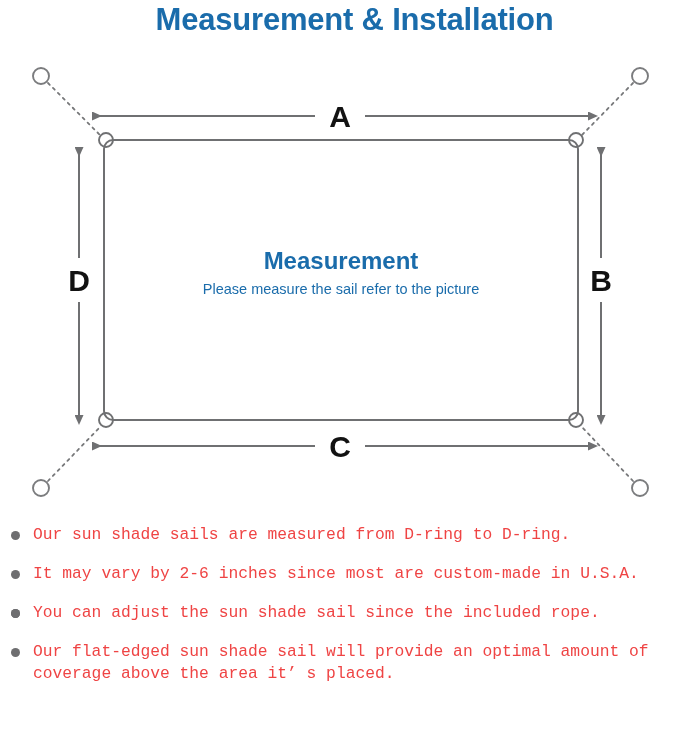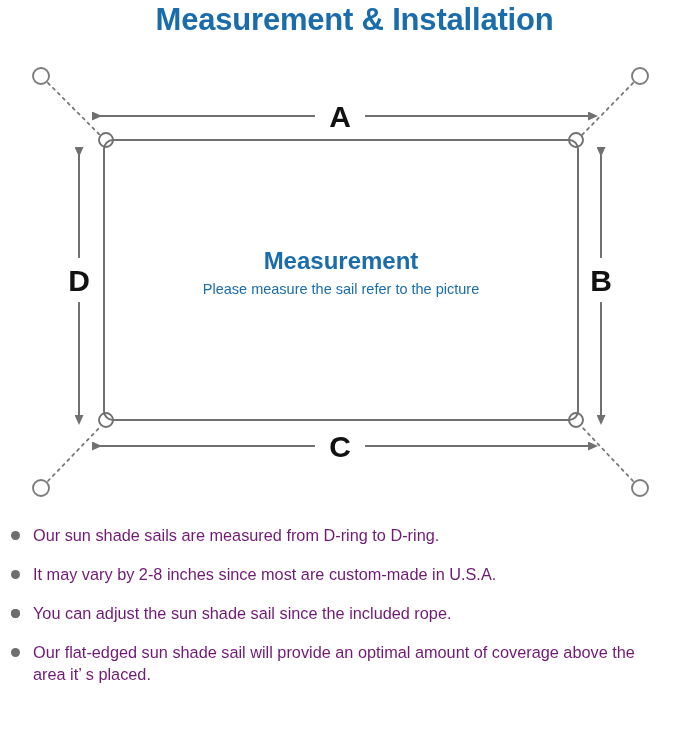--- a/index.html
+++ b/index.html
@@ -44,22 +44,23 @@
     width:679px;
     margin:0;padding:0;
     list-style:none;
   }
   #notes-list li{
     position:relative;
     padding-left:33px;
     margin-bottom:17px;
     font-size:16.3px;
     line-height:1.35;
-    color:#701a75;
+    color:#ef4444;
     padding-right:8px;
+    font-family:Liberation Mono, monospace;
   }
   #notes-list li .bullet-dot{
     position:absolute;
     left:11px;top:7px;
     width:9px;height:9px;
     border-radius:50%;
     background:#6e6e70;
   }
 </style>
 </head>
@@ -125,17 +126,17 @@
     <text class="svg-letter" x="601" y="241" text-anchor="middle">B</text>
   </g>
 
   <text class="svg-text-title" x="341" y="219" text-anchor="middle">Measurement</text>
   <text class="svg-text-sub" x="341" y="244" text-anchor="middle">Please measure the sail refer to the picture</text>
 </svg>
 </div>
 
 <ul id="notes-list">
   <li><span class="bullet-dot"></span><span>Our sun shade sails are measured from D-ring to D-ring.</span></li>
-  <li><span class="bullet-dot"></span><span>It may vary by 2-8 inches since most are custom-made in U.S.A.</span></li>
+  <li><span class="bullet-dot"></span><span>It may vary by 2-6 inches since most are custom-made in U.S.A.</span></li>
   <li><span class="bullet-dot"></span></li>
   <li><span class="bullet-dot"></span><span>You can adjust the sun shade sail since the included rope.</span></li>
   <li><span class="bullet-dot"></span><span>Our flat-edged sun shade sail will provide an optimal amount of coverage above the area it’ s placed.</span></li>
 </ul>
 
 </body></html>

